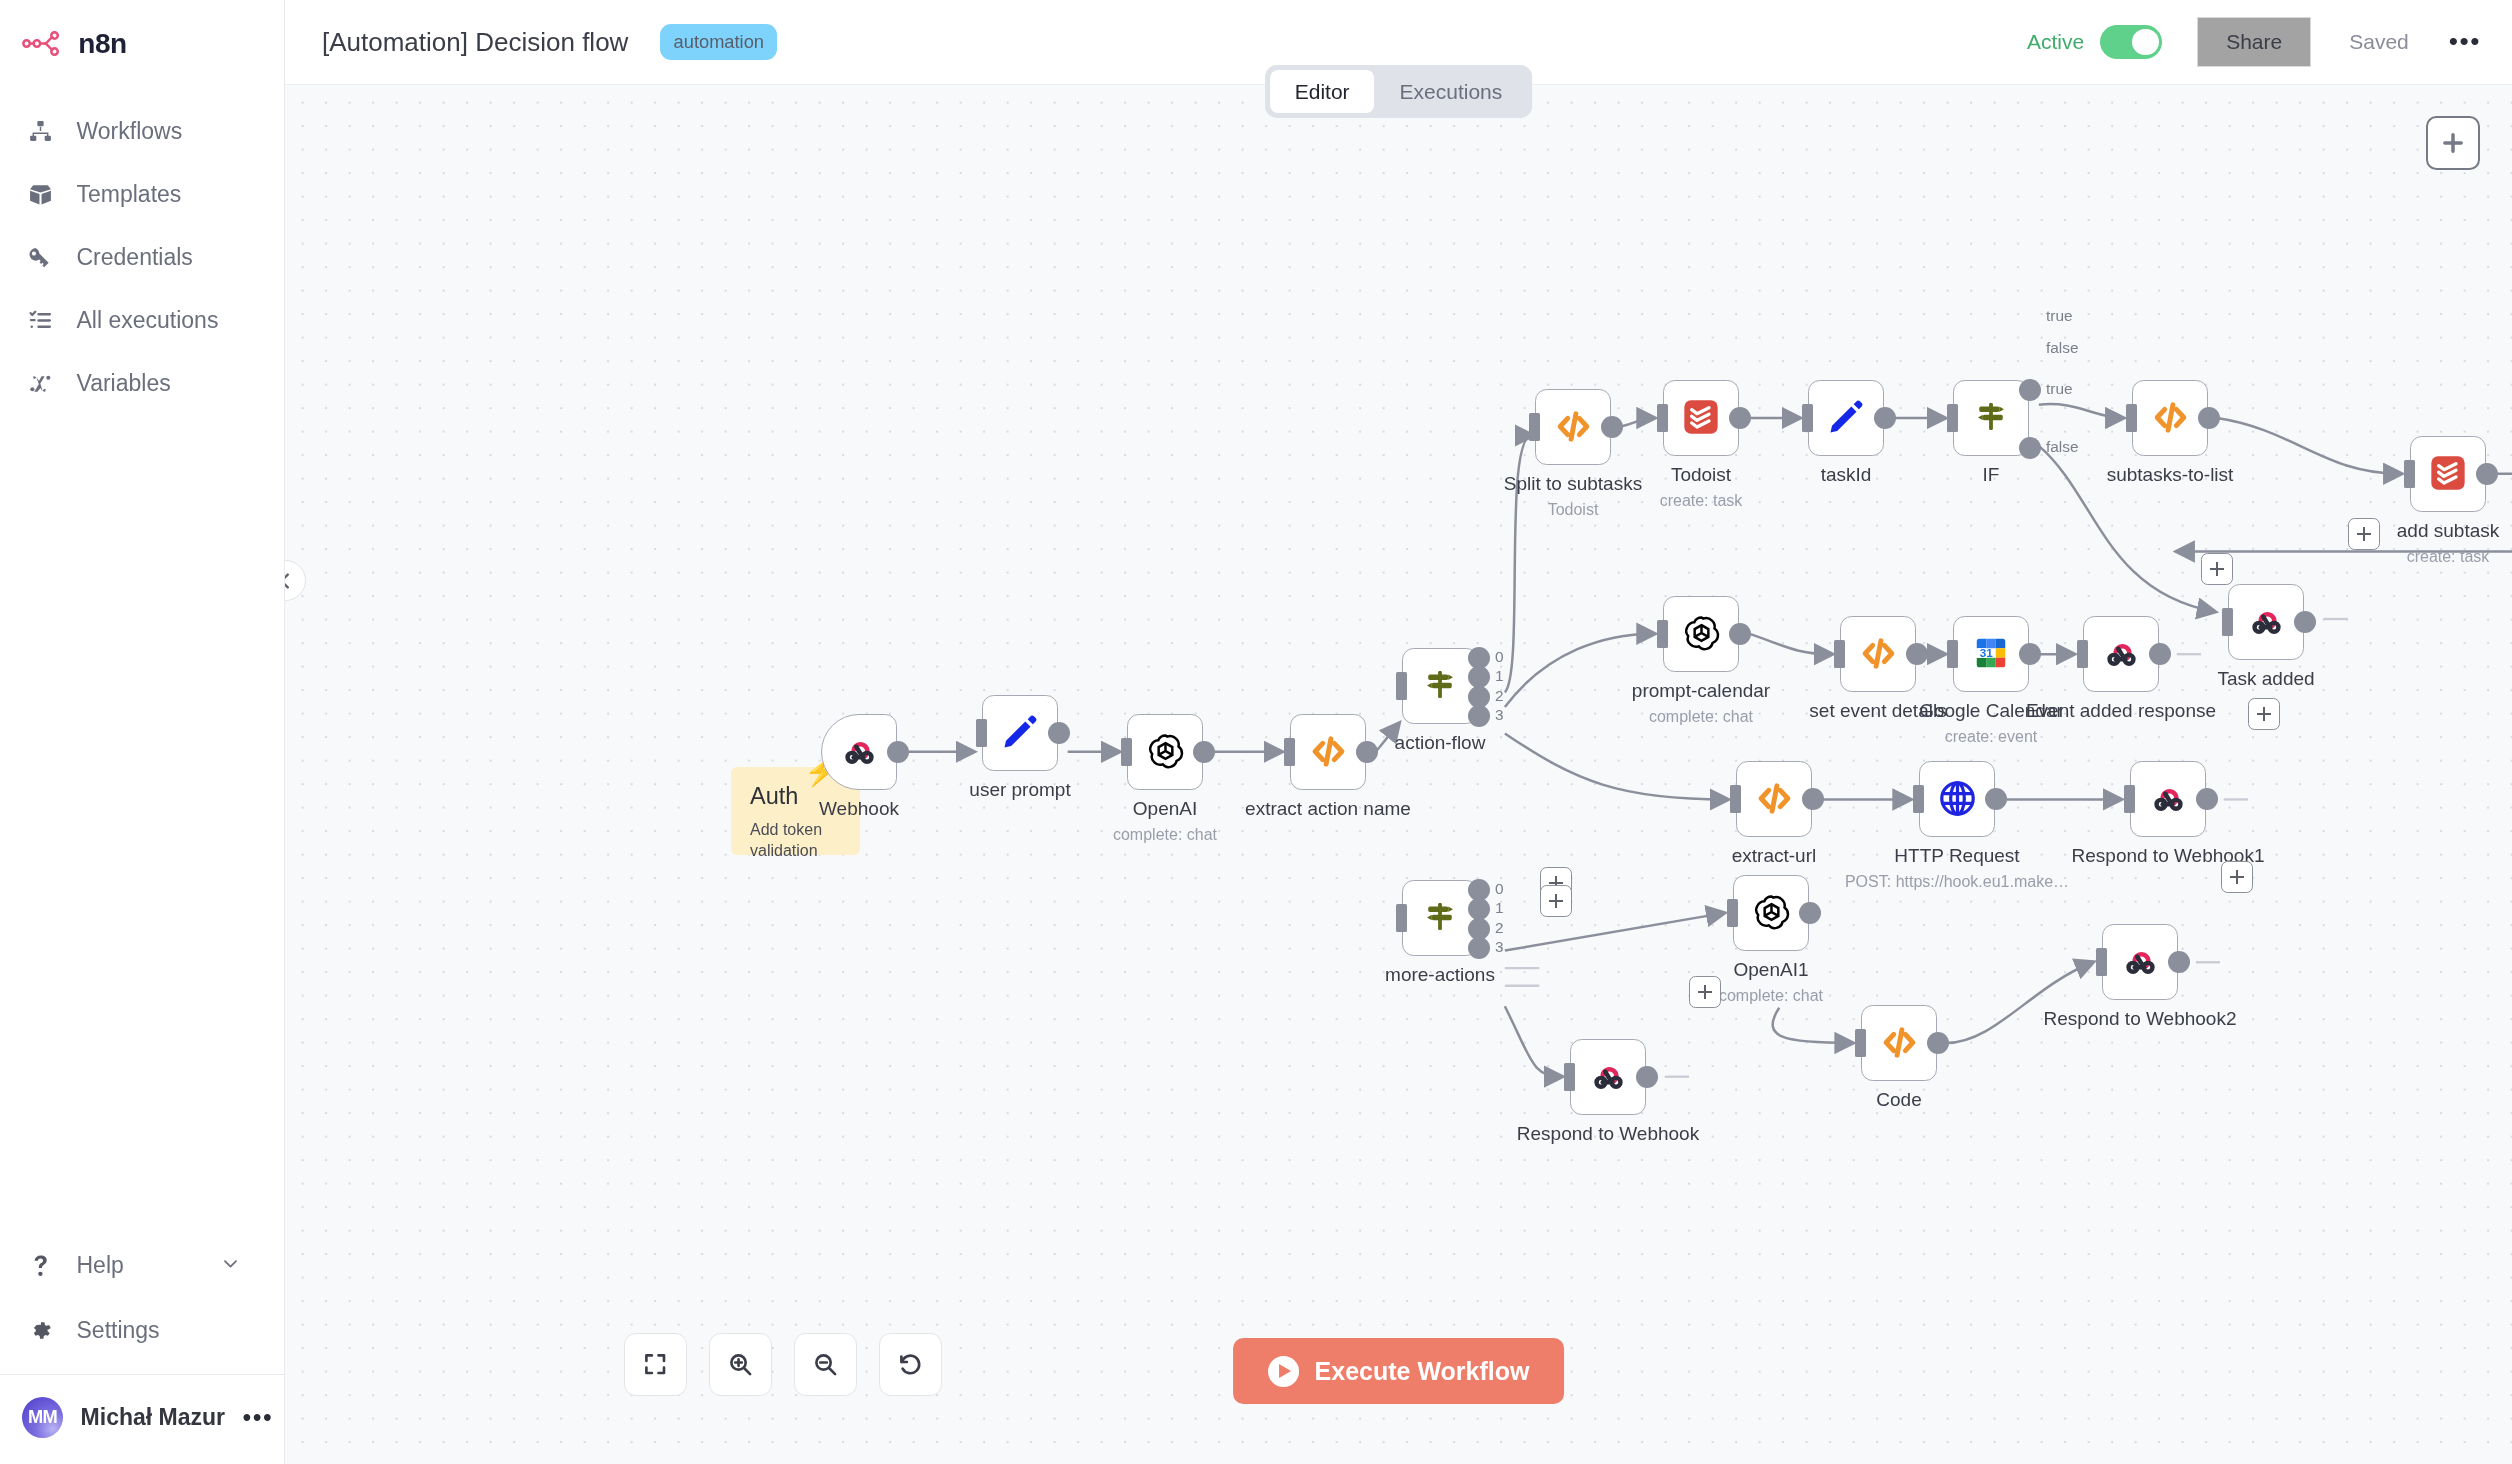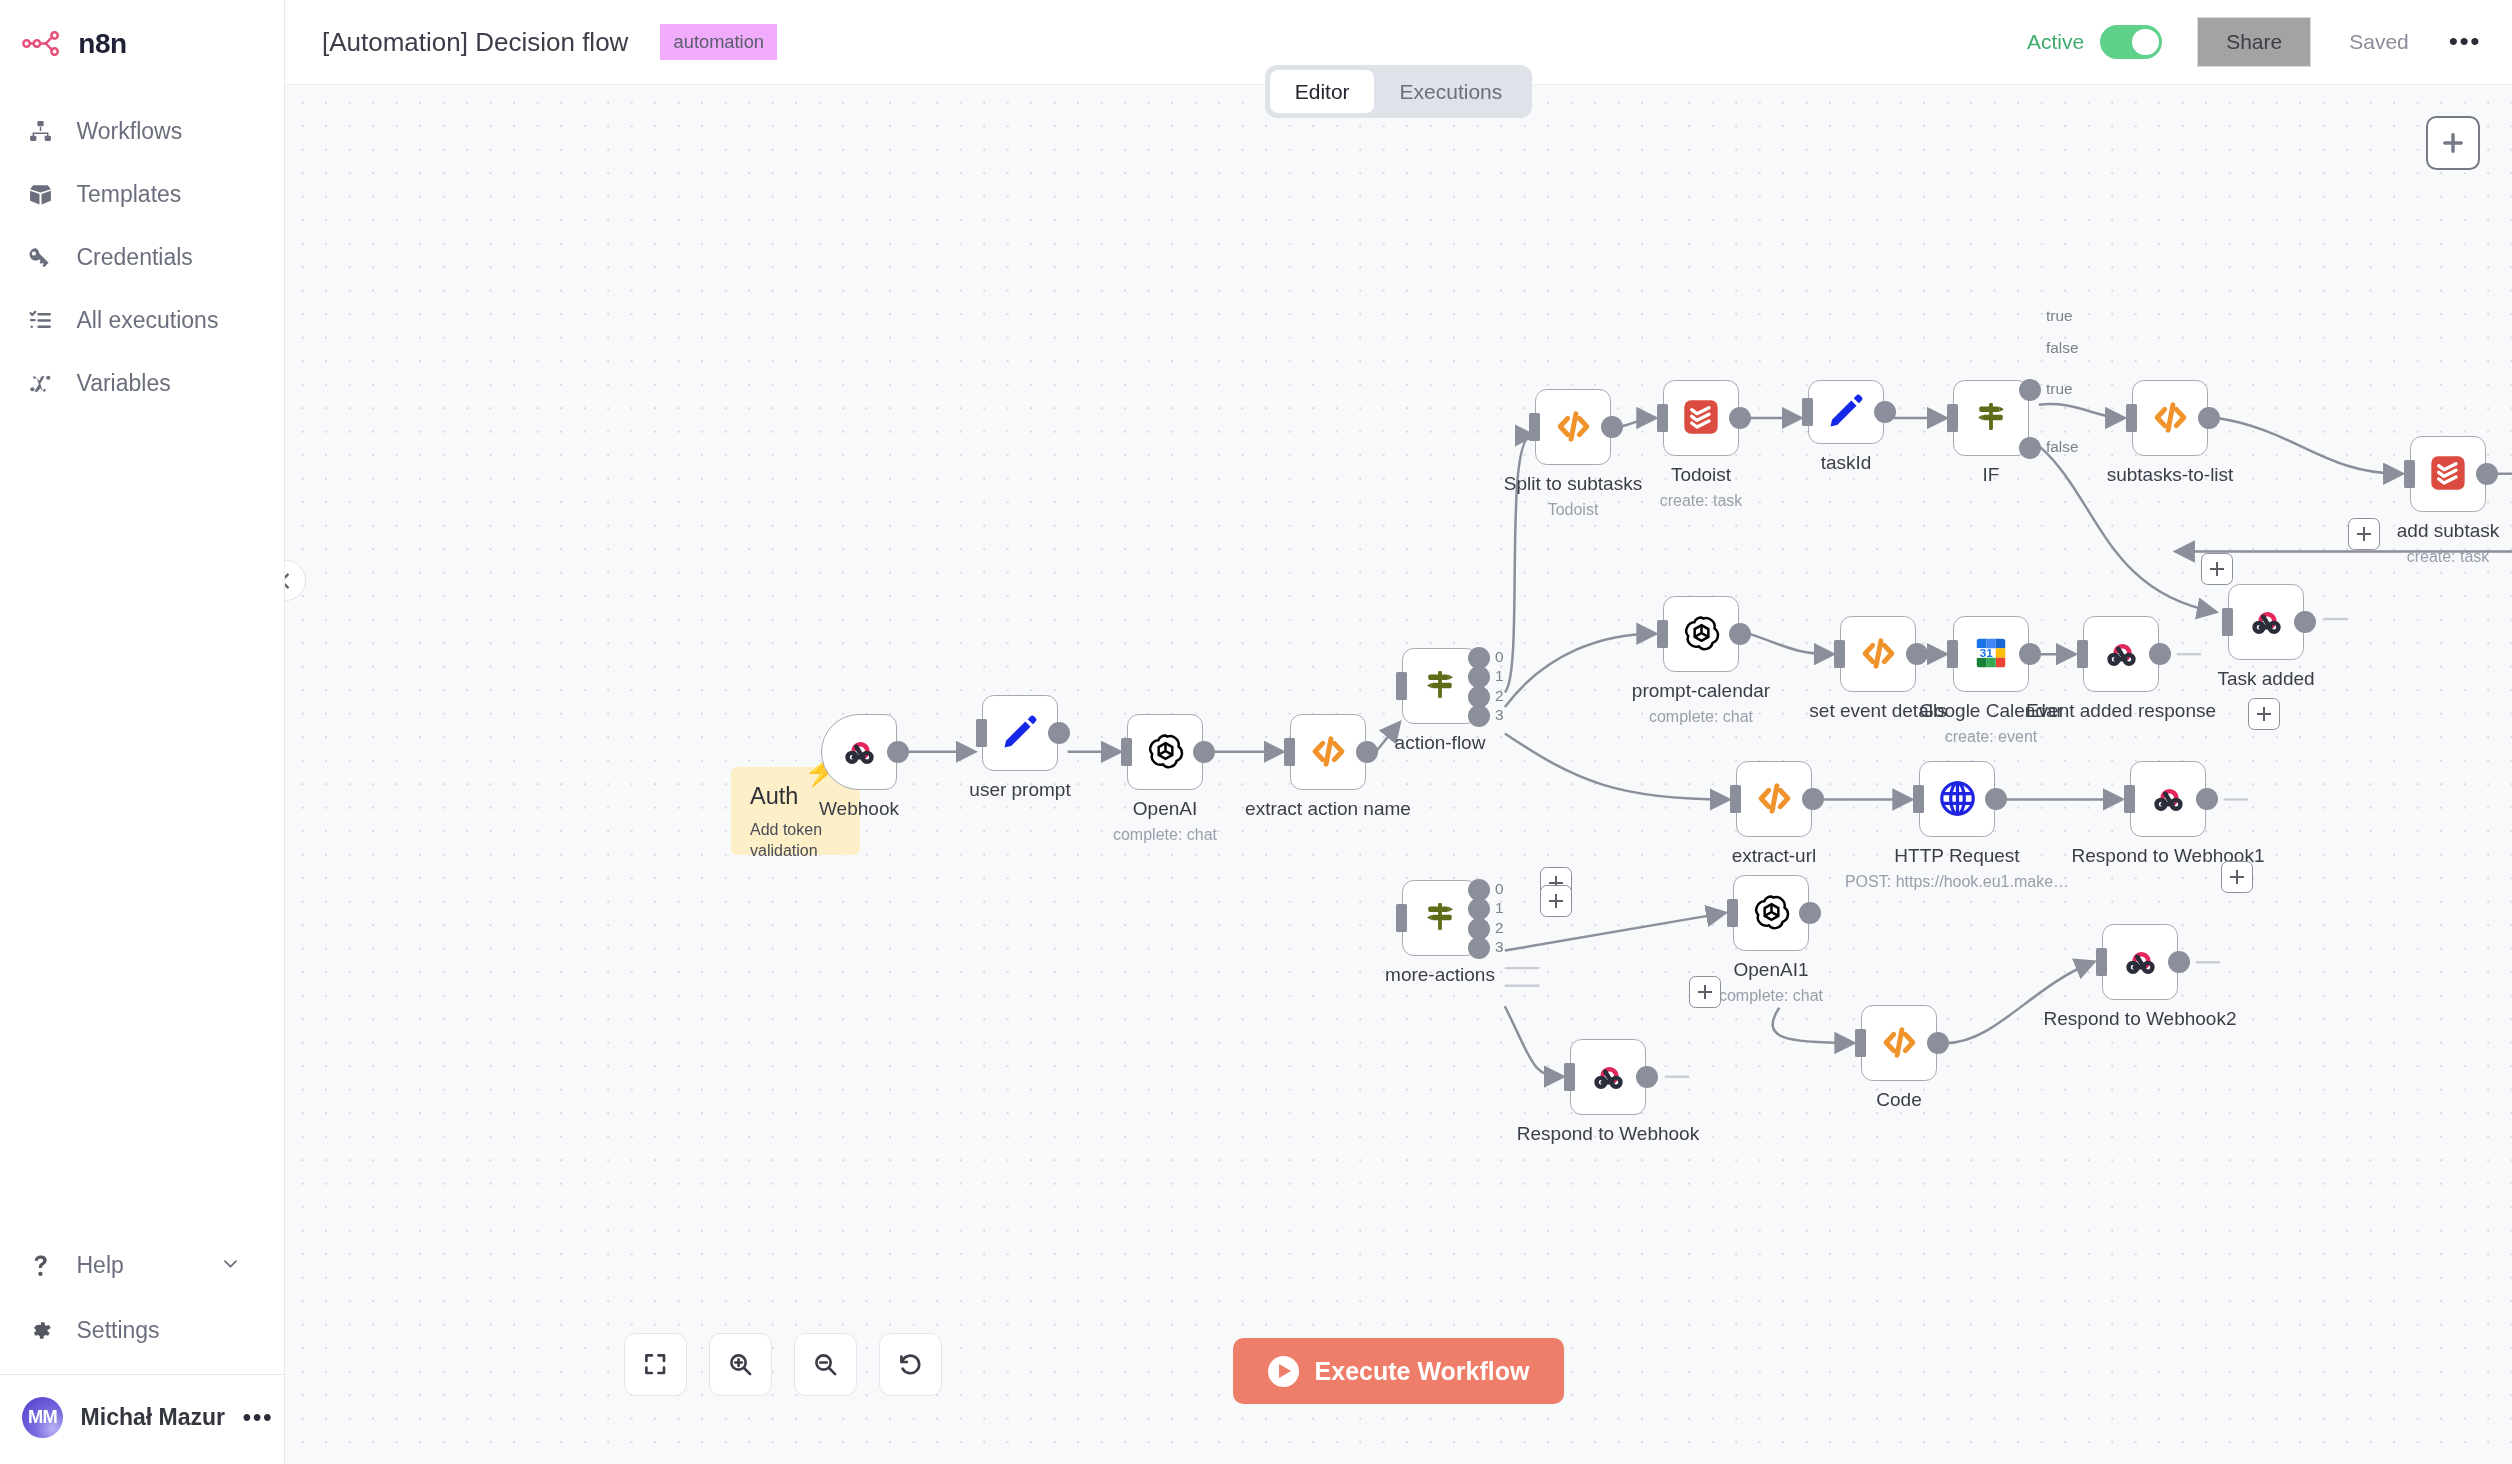--- a/index.html
+++ b/index.html
@@ -48,22 +48,22 @@
   
   #main { flex: 1 1 auto; position: relative; height: 1464px; background: #fff; }
 
   #topbar {
     position: absolute; top: 0; left: 0; right: 0; height: 85px;
     background: #fff; display: flex; align-items: center;
     z-index: 15; border-bottom: 0.7px solid #eceef1;
   }
   .wf-title { font-size: 26px; color: #3b3d48; margin-left: 37px; white-space: nowrap; }
   .wf-tag {
-    margin-left: 32px; background: #f0abfc; color: #5a5d6b;
-    font-size: 18.3px; padding: 6.6px 13.2px; border-radius: 0; white-space: nowrap;
+    margin-left: 32px; background: #7dd3fc; color: #5a5d6b;
+    font-size: 18.3px; padding: 6.6px 13.2px; border-radius: 11px; white-space: nowrap;
   }
   .top-right { margin-left: auto; display: flex; align-items: center; gap: 0; padding-right: 31px; }
   .active-label { color: #3eab6a; font-size: 21px; margin-right: 16px; }
   .toggle {
     width: 62px; height: 34px; border-radius: 17px; background: #5fd18b;
     position: relative; cursor: pointer; flex: 0 0 62px;
   }
   .toggle .knob { position: absolute; top: 3.7px; right: 3.7px; width: 26.4px; height: 26.4px; border-radius: 50%; background: #fff; }
   .share-btn {
     margin-left: 35px; border: 1.5px solid #d8dade; border-radius: 0;
@@ -447,21 +447,21 @@
                   <path d="M6.4 7.6l3.2 2.4 7.2-3.6"></path>
                   <path d="M6.4 11.6l3.2 2.4 7.2-3.6"></path>
                   <path d="M6.4 15.6l3.2 2.4 7.2-3.6"></path>
                 </g>
               </svg></span>
             <span class="port-in"></span>
             <span class="port-out"></span>
             <span class="node-label">Todoist</span>
             <span class="node-sub">create: task</span>
           </div>
-          <div class="node" style="left: 1523px; top: 295px; width: 76px; height: 64px;">
+          <div class="node" style="left: 1523px; top: 295px; width: 76px; height: 76px;">
             <span><svg width="40" height="40" viewBox="0 0 24 24" fill="#1528e8">
                 <path d="M3.6 17.3L15.2 5.7l3.1 3.1L6.7 20.4l-4 .9z"></path>
                 <path d="M16.6 4.3l1.6-1.6a1.6 1.6 0 0 1 2.3 0l.8.8a1.6 1.6 0 0 1 0 2.3l-1.6 1.6z"></path>
               </svg></span>
             <span class="port-in"></span>
             <span class="port-out"></span>
             <span class="node-label">taskId</span>
           </div>
           <div class="node" style="left: 1668px; top: 295px; width: 76px; height: 76px;">
             <span><svg width="38" height="38" viewBox="0 0 24 24" fill="#5f6b18">

